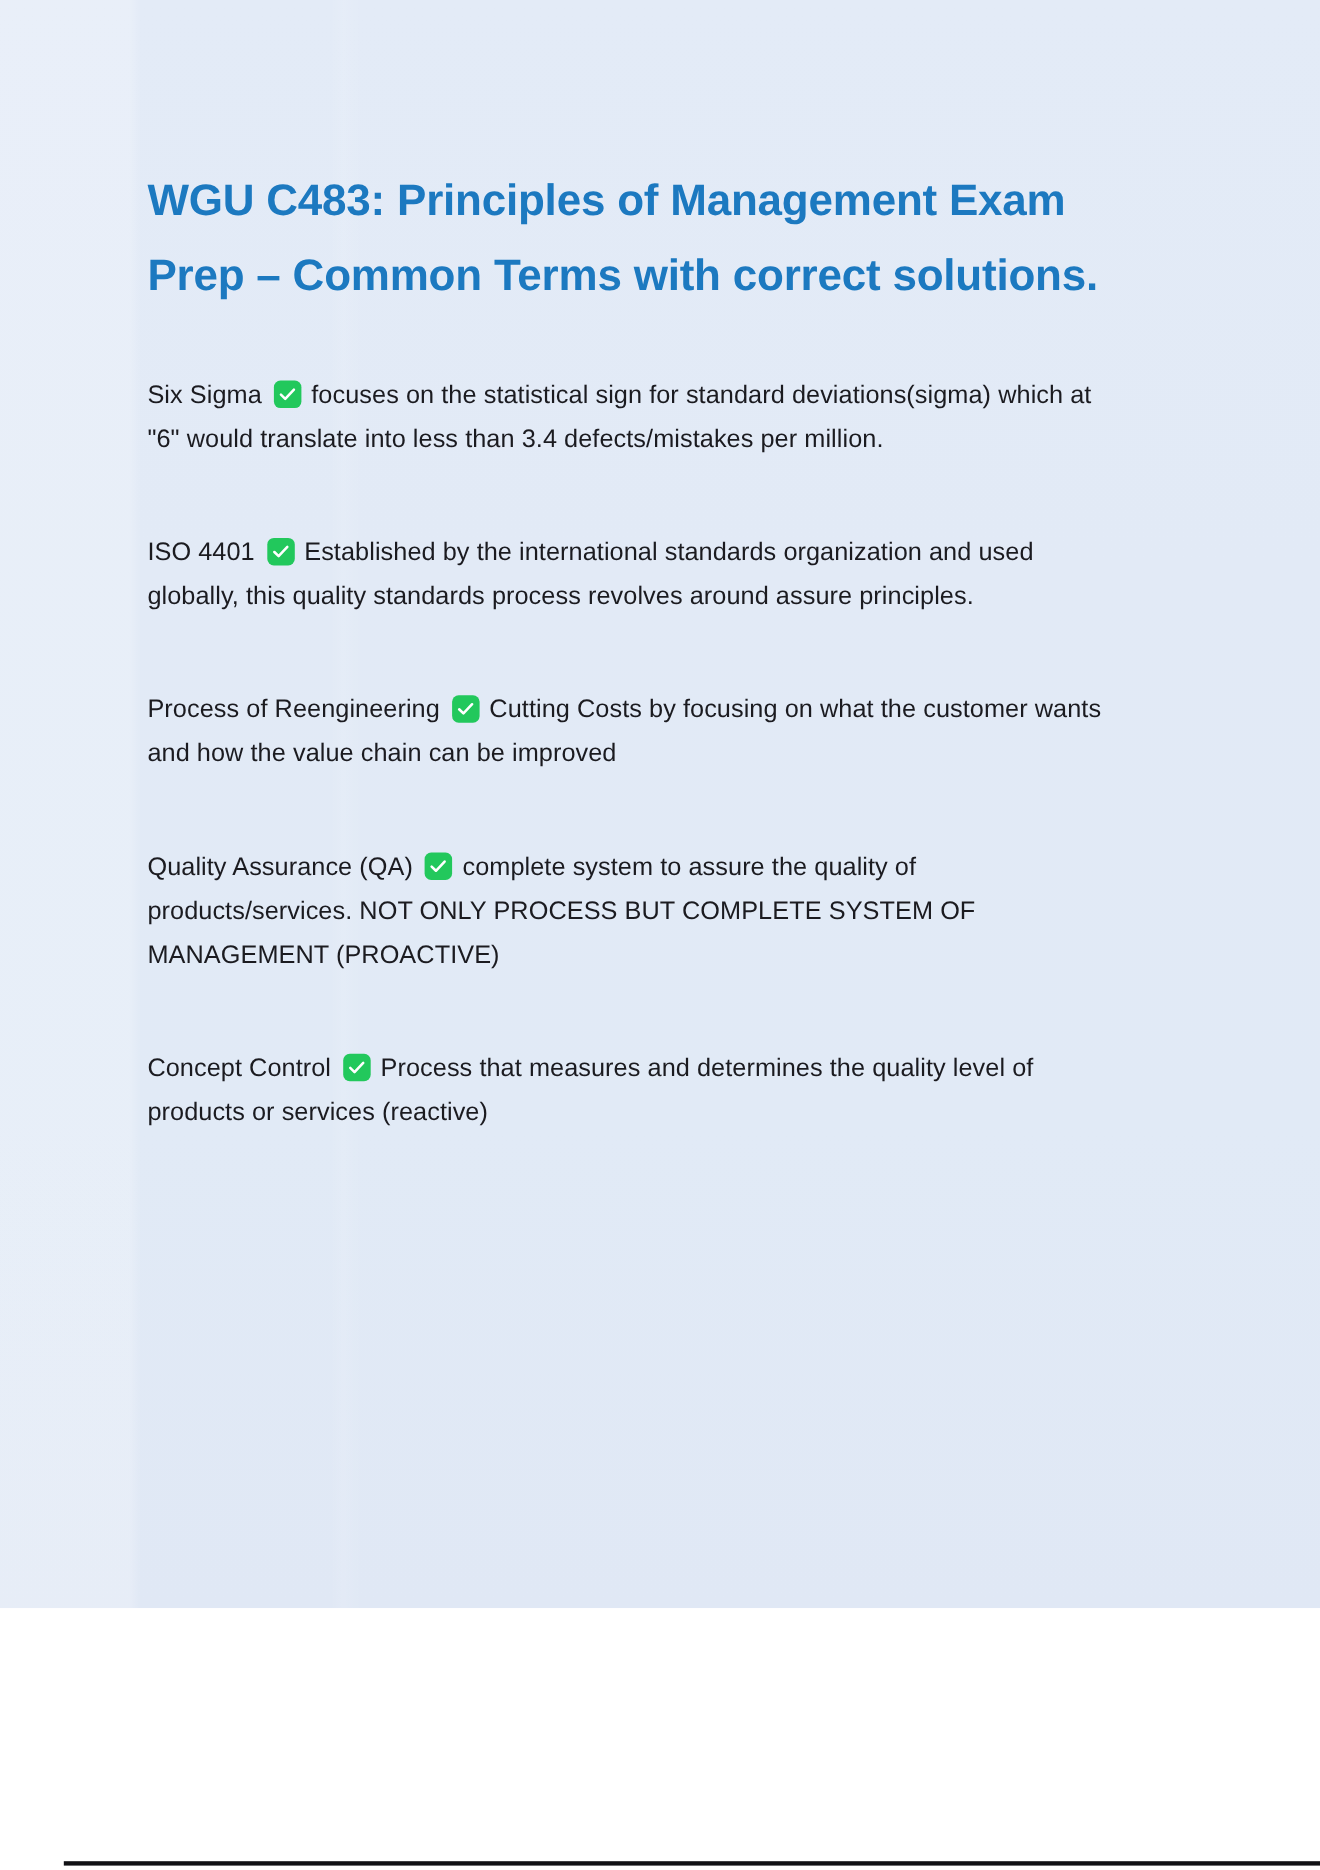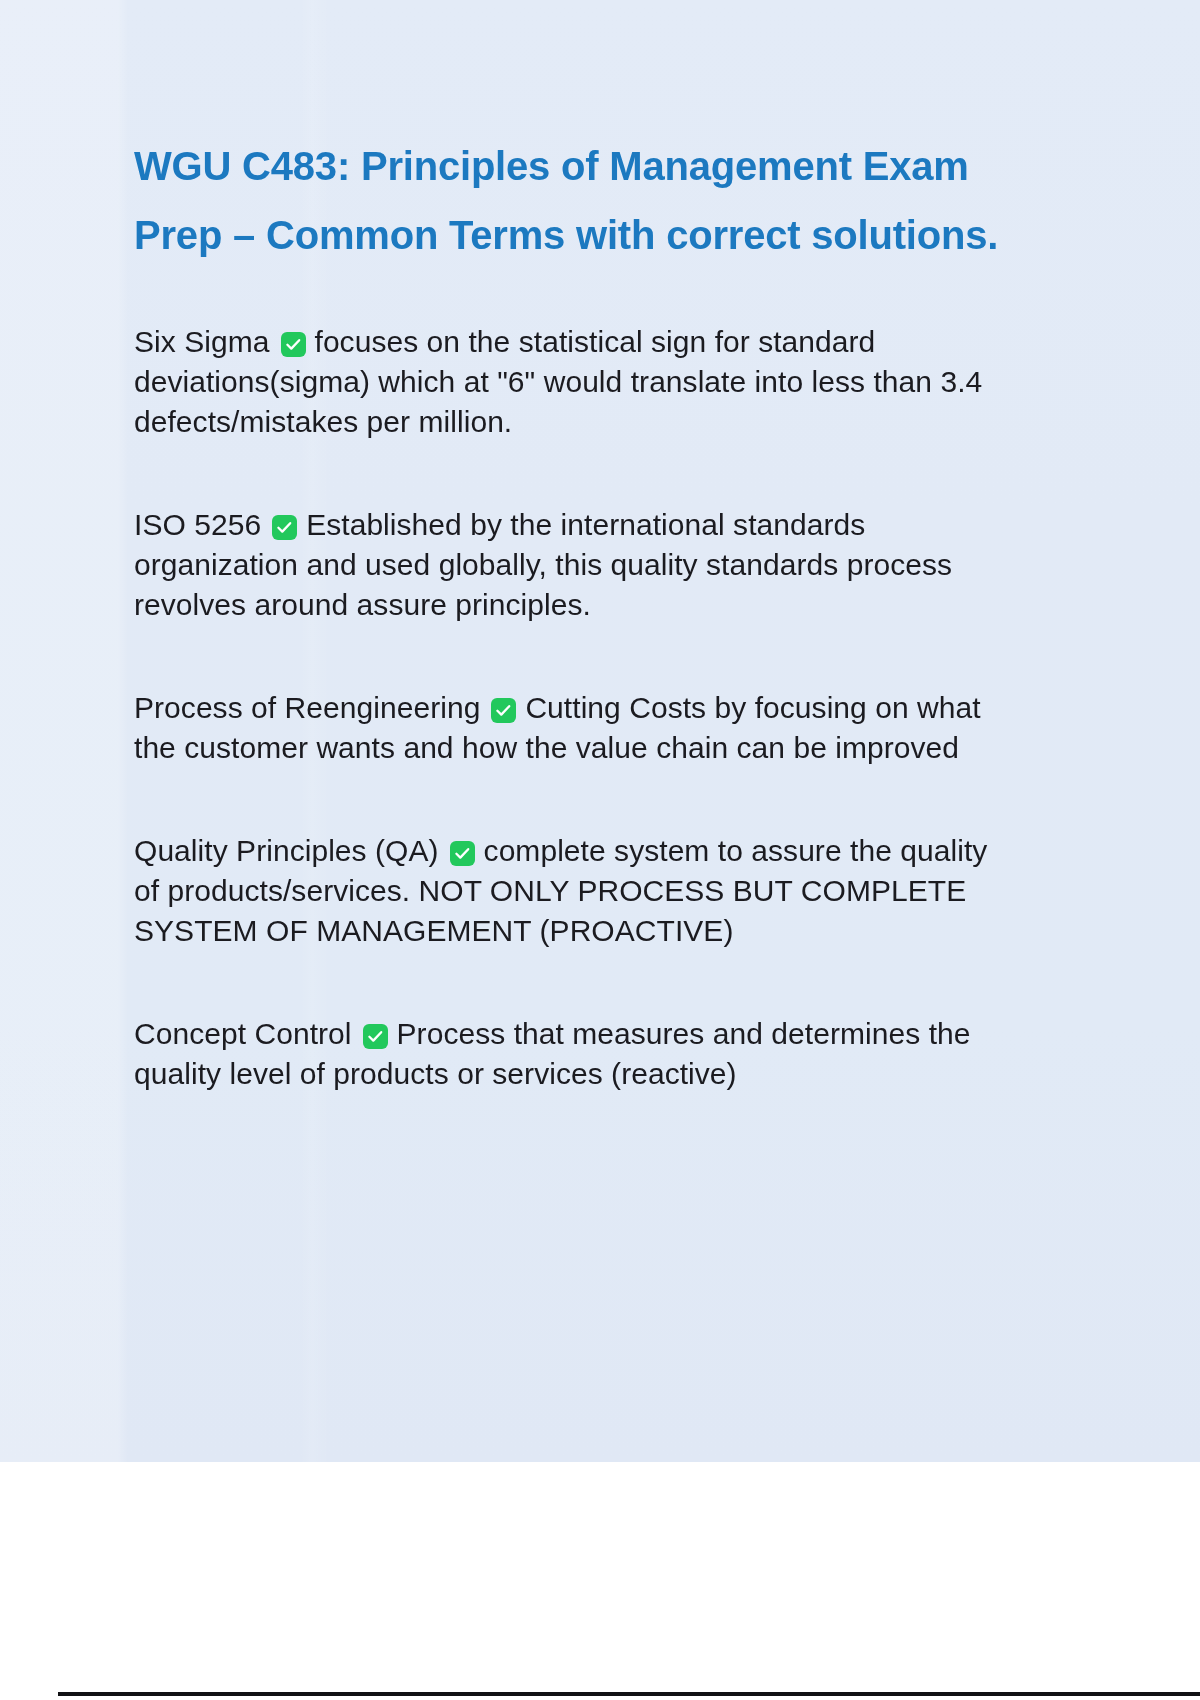--- a/index.html
+++ b/index.html
@@ -42,21 +42,21 @@
         rgba(255,255,255,0.00) 300px,
         rgba(255,255,255,0.10) 312px,
         rgba(255,255,255,0.00) 330px,
         rgba(255,255,255,0.00) 1200px);
     pointer-events: none;
   }
 
   #doc-content {
     position: absolute;
     left: 134px;
-    top: 0;
+    top: 16px;
     width: 880px;
   }
 
   
   #doc-title {
     margin: 0;
     padding-top: 132px;
     width: 870px;
     font-family: "Liberation Sans", sans-serif;
     font-weight: bold;
@@ -65,21 +65,21 @@
     letter-spacing: -0.2px;
     color: #1c79c0;
   }
 
   
   #terms {
     margin-top: 52px;
   }
   .term-block {
     margin: 0 0 63px 0;
-    font-size: 30px;
+    font-size: 23px;
     line-height: 40px;
     color: #1b1b20;
     letter-spacing: 0.05px;
     max-width: 872px;
   }
   .term-block:last-child { margin-bottom: 0; }
 
   .term-name {
     font-weight: normal;
     color: #1b1b20;
@@ -137,33 +137,33 @@
 
     <div id="terms">
 
       <p class="term-block">
         <span class="term-name">Six Sigma</span><span class="check-icon"><svg viewBox="0 0 19 19" xmlns="http://www.w3.org/2000/svg">
               <path d="M3.4 9.8 L7.3 13.6 L15.2 5.2" fill="none" stroke="#ffffff" stroke-width="2.3" stroke-linecap="round" stroke-linejoin="round"></path>
             </svg></span><span class="term-def">focuses on the statistical sign for standard deviations(sigma) which at "6" would translate into less than 3.4 defects/mistakes per million.</span>
       </p>
 
       <p class="term-block">
-        <span class="term-name">ISO 5256</span><span class="check-icon"><svg viewBox="0 0 19 19" xmlns="http://www.w3.org/2000/svg">
+        <span class="term-name">ISO 4401</span><span class="check-icon"><svg viewBox="0 0 19 19" xmlns="http://www.w3.org/2000/svg">
               <path d="M3.4 9.8 L7.3 13.6 L15.2 5.2" fill="none" stroke="#ffffff" stroke-width="2.3" stroke-linecap="round" stroke-linejoin="round"></path>
             </svg></span><span class="term-def">Established by the international standards organization and used globally, this quality standards process revolves around assure principles.</span>
       </p>
 
       <p class="term-block">
         <span class="term-name">Process of Reengineering</span><span class="check-icon"><svg viewBox="0 0 19 19" xmlns="http://www.w3.org/2000/svg">
               <path d="M3.4 9.8 L7.3 13.6 L15.2 5.2" fill="none" stroke="#ffffff" stroke-width="2.3" stroke-linecap="round" stroke-linejoin="round"></path>
             </svg></span><span class="term-def">Cutting Costs by focusing on what the customer wants and how the value chain can be improved</span>
       </p>
 
       <p class="term-block">
-        <span class="term-name">Quality Principles (QA)</span><span class="check-icon"><svg viewBox="0 0 19 19" xmlns="http://www.w3.org/2000/svg">
+        <span class="term-name">Quality Assurance (QA)</span><span class="check-icon"><svg viewBox="0 0 19 19" xmlns="http://www.w3.org/2000/svg">
               <path d="M3.4 9.8 L7.3 13.6 L15.2 5.2" fill="none" stroke="#ffffff" stroke-width="2.3" stroke-linecap="round" stroke-linejoin="round"></path>
             </svg></span><span class="term-def">complete system to assure the quality of products/services. NOT ONLY PROCESS BUT COMPLETE SYSTEM OF MANAGEMENT (PROACTIVE)</span>
       </p>
 
       <p class="term-block">
         <span class="term-name">Concept Control</span><span class="check-icon"><svg viewBox="0 0 19 19" xmlns="http://www.w3.org/2000/svg">
               <path d="M3.4 9.8 L7.3 13.6 L15.2 5.2" fill="none" stroke="#ffffff" stroke-width="2.3" stroke-linecap="round" stroke-linejoin="round"></path>
             </svg></span><span class="term-def">Process that measures and determines the quality level of products or services (reactive)</span>
       </p>
 

